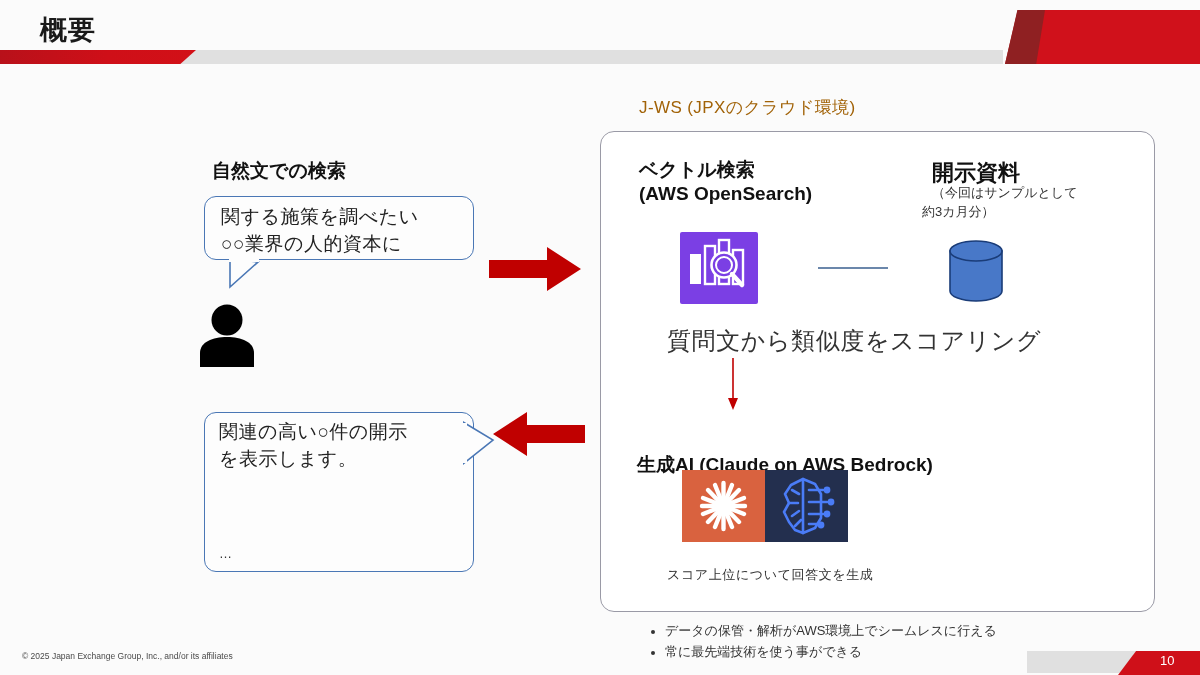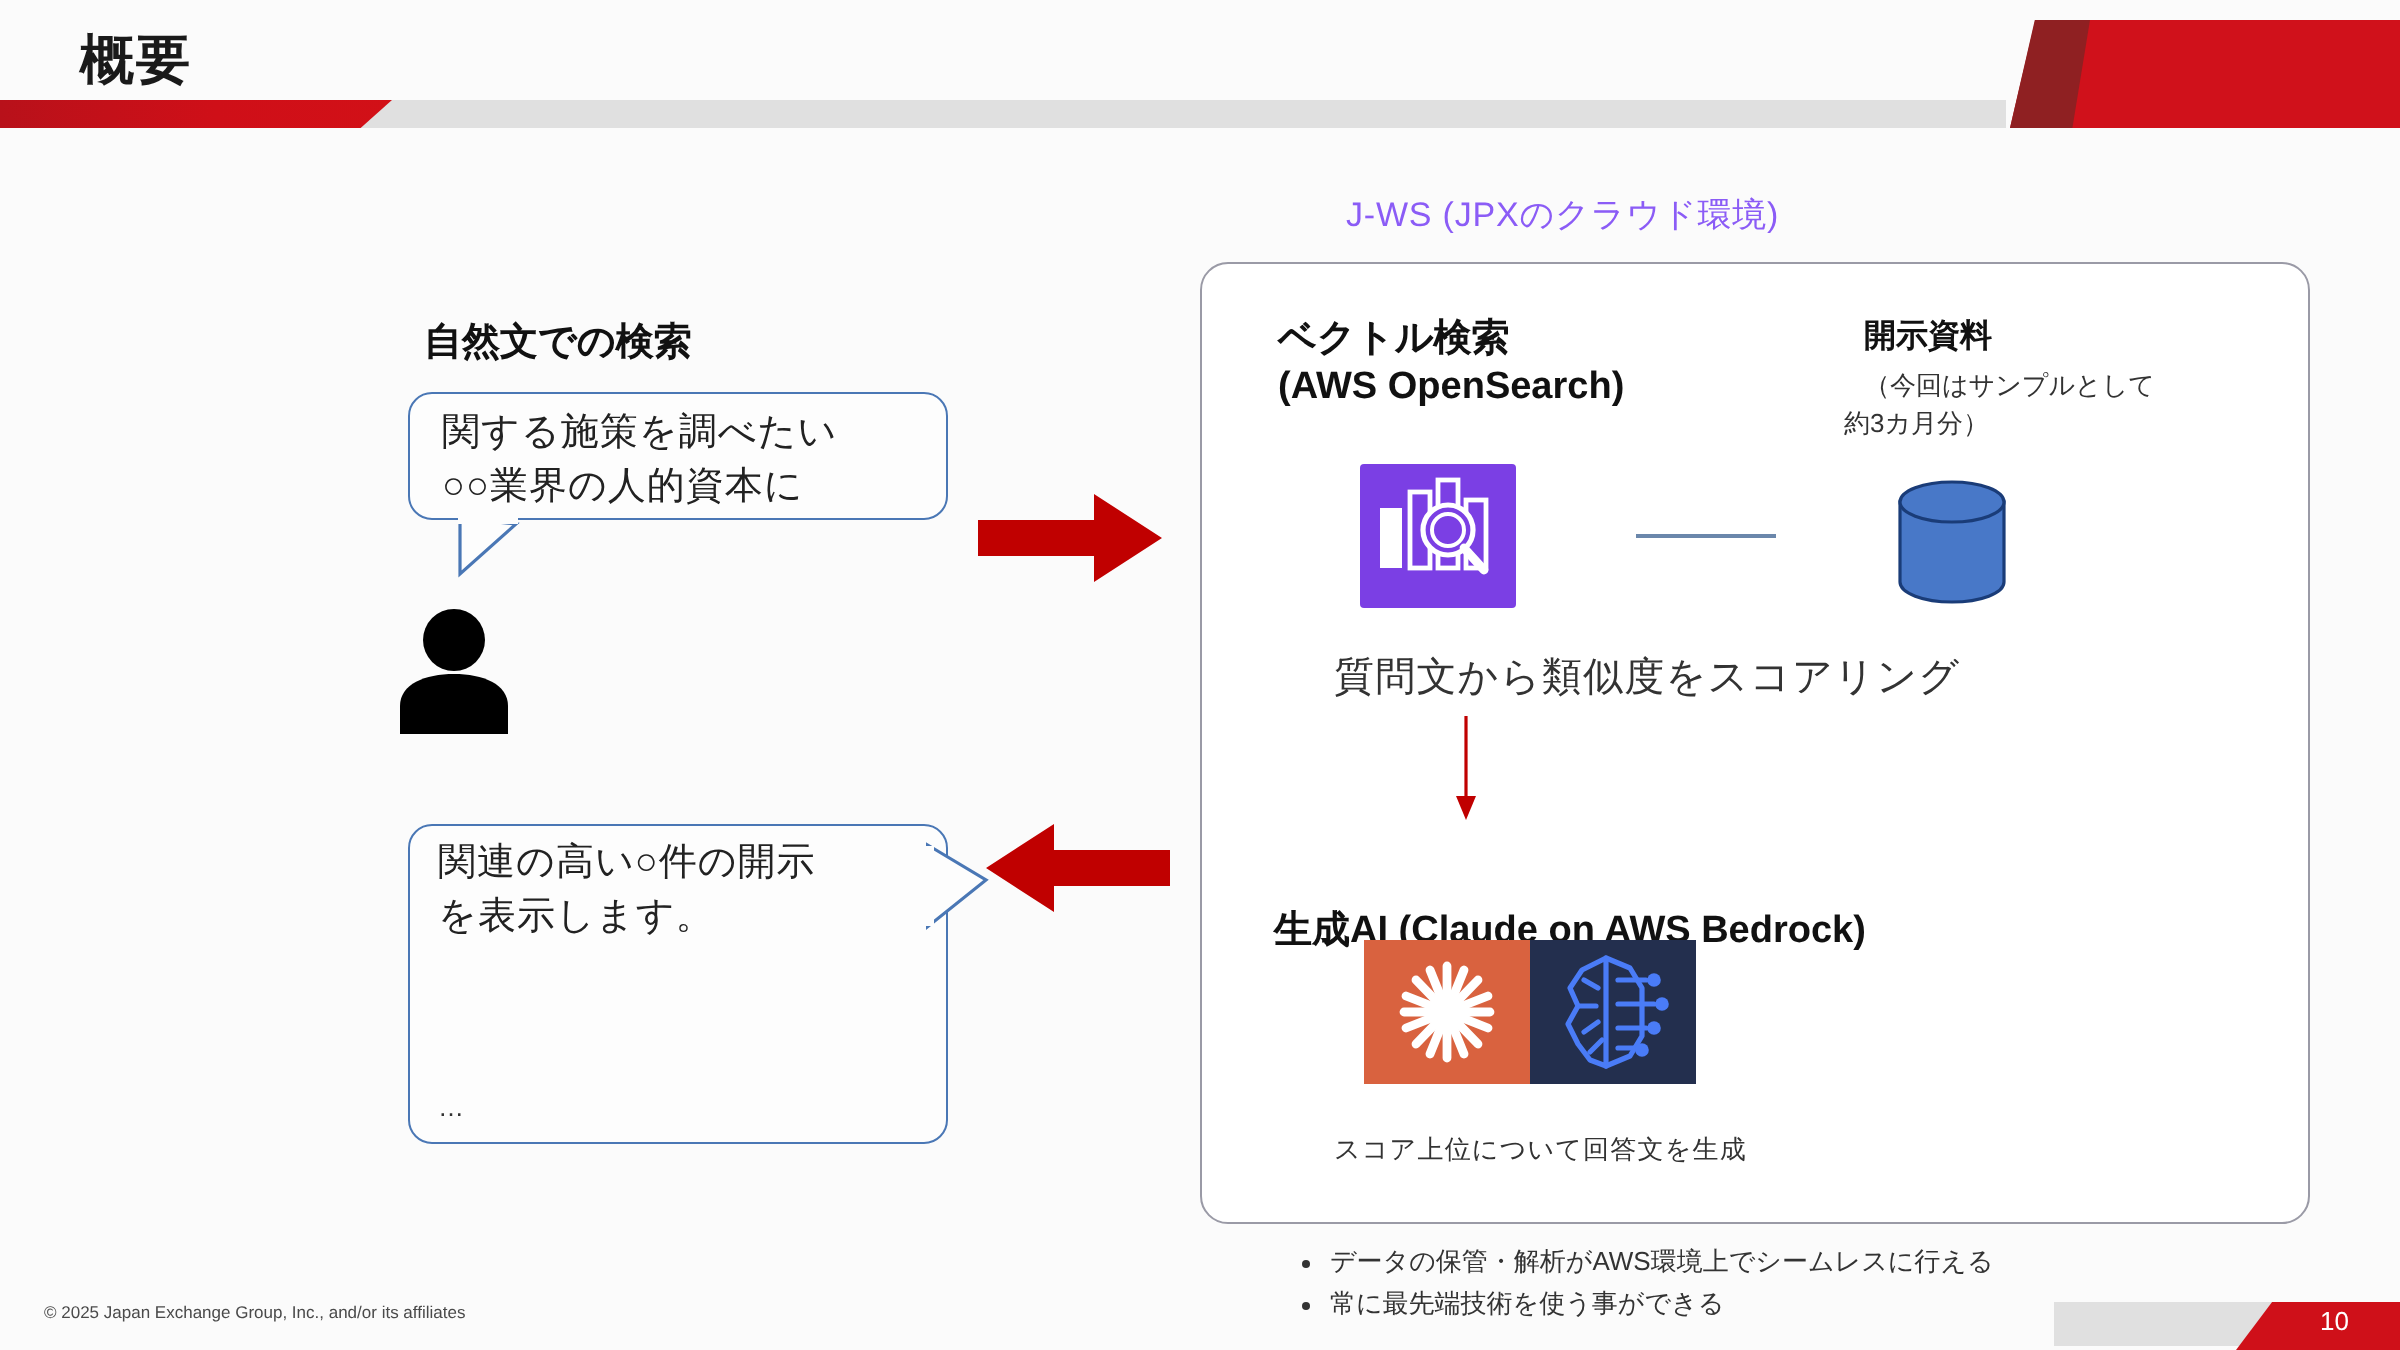--- a/index.html
+++ b/index.html
@@ -80,54 +80,54 @@
   }
 
   
   .arrow{position:absolute;}
   .arrow-right{left:489px;top:247px;width:92px;height:44px;}
   .arrow-left{left:493px;top:412px;width:92px;height:44px;}
 
   
   .jws-label{
     position:absolute;left:639px;top:96px;
-    font-size:17px;color:#8b5cf6;letter-spacing:.4px;margin-left:34px;
+    font-size:17px;color:#a16207;letter-spacing:.4px;
   }
   .panel{
     position:absolute;left:600px;top:131px;width:555px;height:481px;
     border:1.6px solid #9a9aa6;border-radius:14px;background:#fff;
     box-sizing:border-box;
   }
   .vec-title{
     position:absolute;left:639px;top:158px;
     font-size:19px;font-weight:bold;color:#111;line-height:1.28;
   }
   .disc-title{
     position:absolute;left:932px;top:158px;
-    font-size:16px;font-weight:bold;color:#111;text-align:center;
+    font-size:22px;font-weight:bold;color:#111;text-align:center;
   }
   .disc-note{
     position:absolute;left:932px;top:184px;width:215px;
     font-size:13px;color:#333;line-height:1.45;
   }
   .disc-note .l2{margin-left:-10px;}
 
   .os-icon{
     position:absolute;left:680px;top:232px;width:78px;height:72px;
   }
   .db-icon{
     position:absolute;left:948px;top:240px;width:56px;height:62px;
   }
   .connector{
     position:absolute;left:818px;top:267px;width:70px;height:2px;
     background:#6b87ab;
   }
   .score-text{
     position:absolute;left:667px;top:325px;
-    font-size:20px;color:#333;letter-spacing:.6px;
+    font-size:24px;color:#333;letter-spacing:.6px;
   }
   .down-arrow{
     position:absolute;left:722px;top:358px;width:22px;height:52px;
   }
   .gen-title{
     position:absolute;left:637px;top:452px;
     font-size:19px;font-weight:bold;color:#111;
   }
   .logos{
     position:absolute;left:682px;top:470px;width:166px;height:72px;

